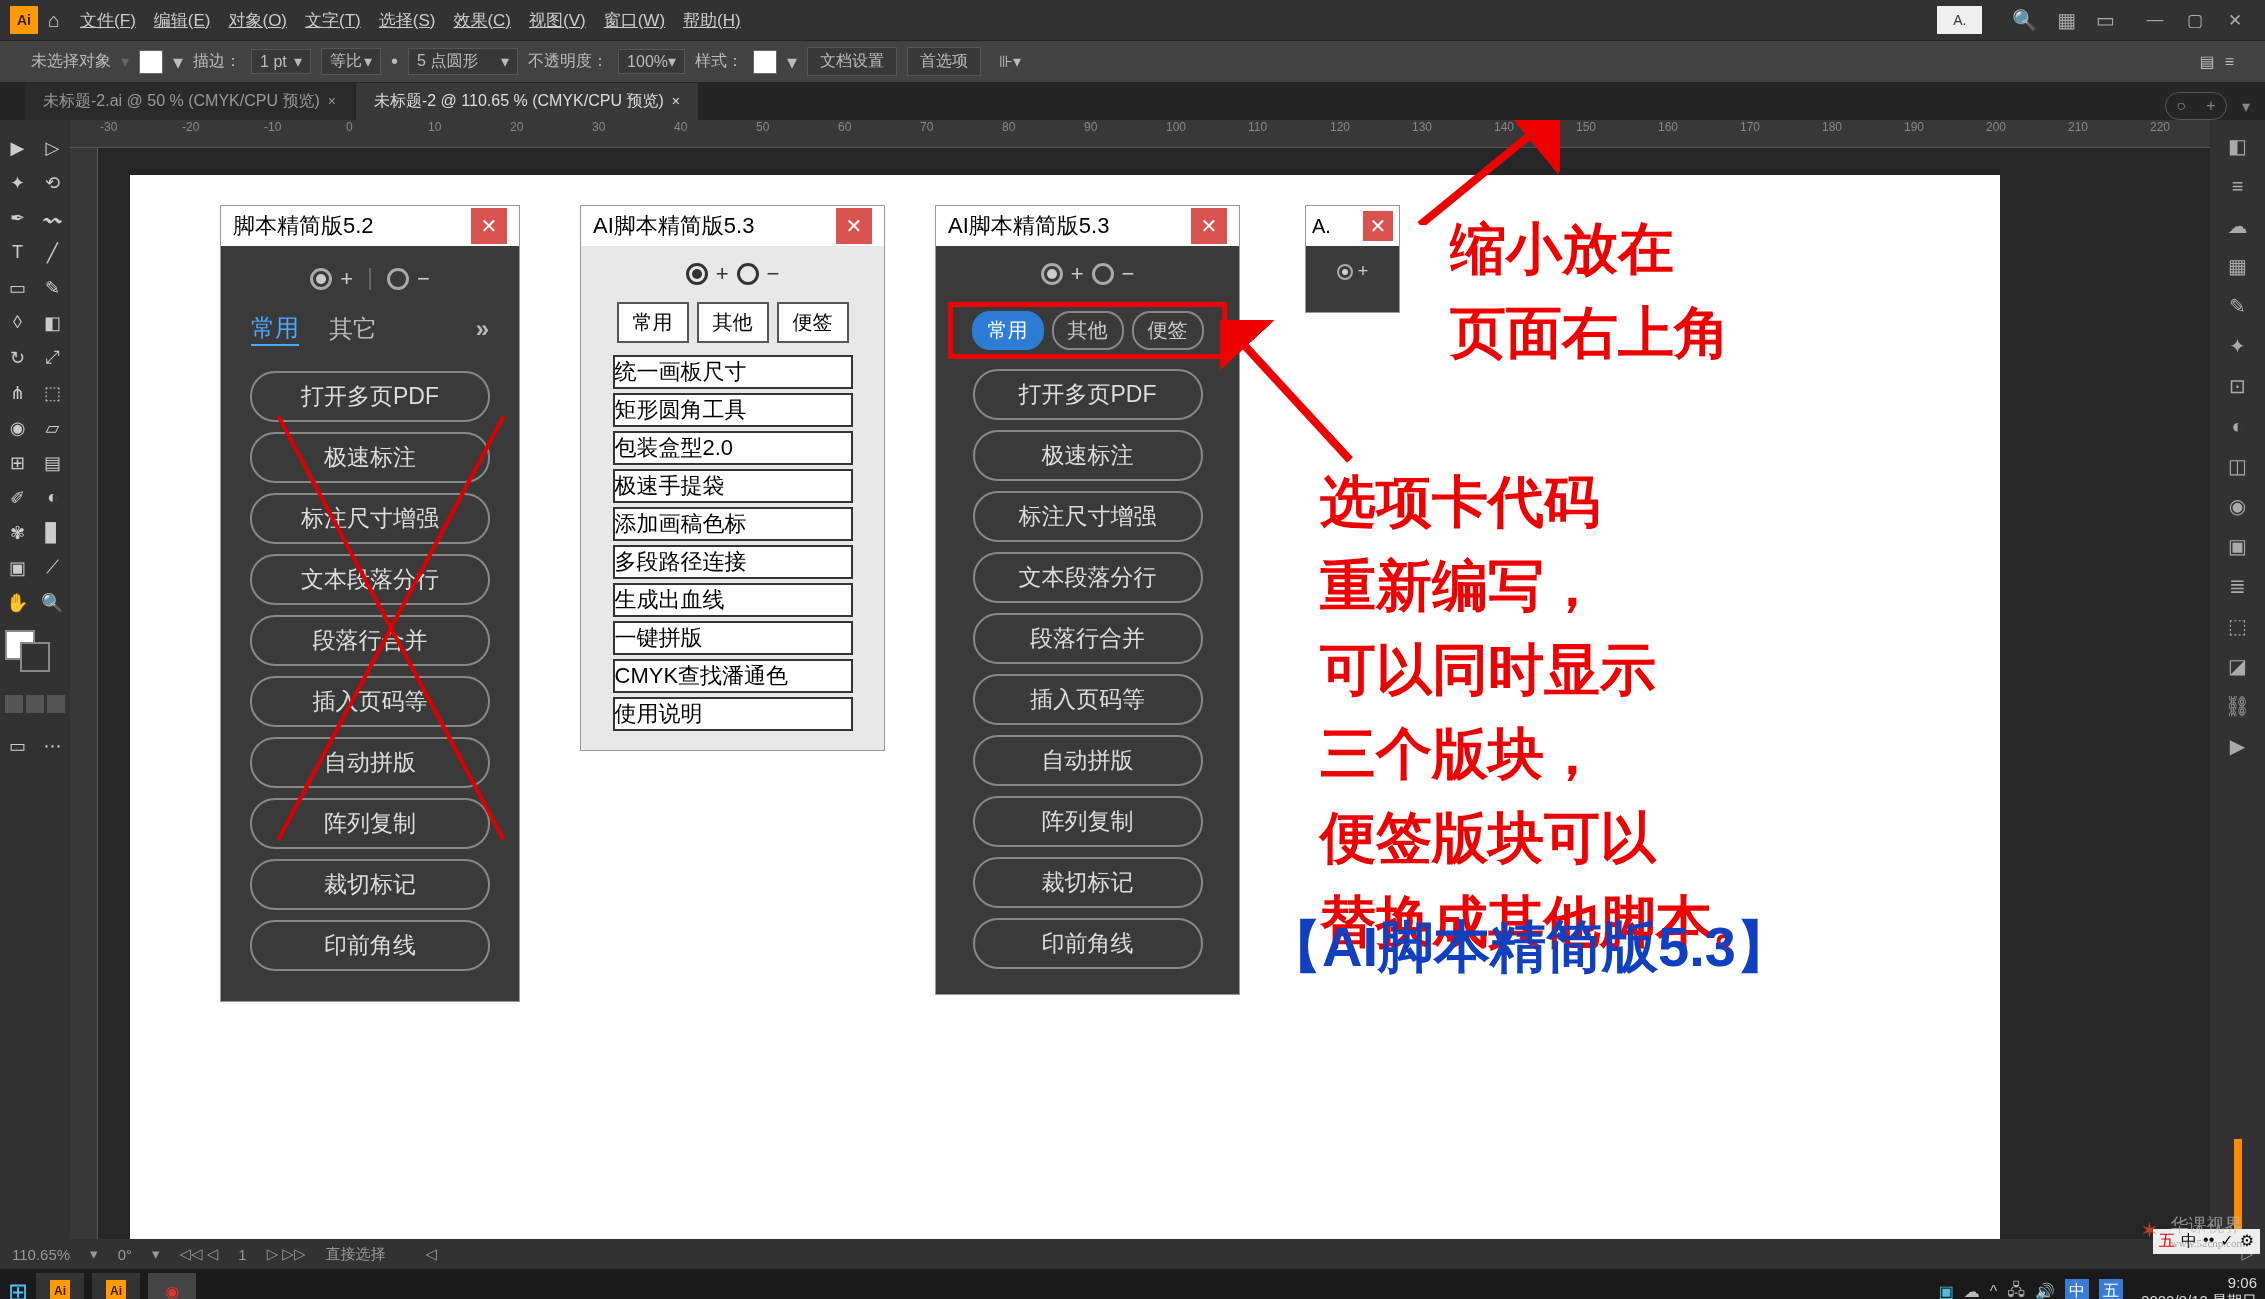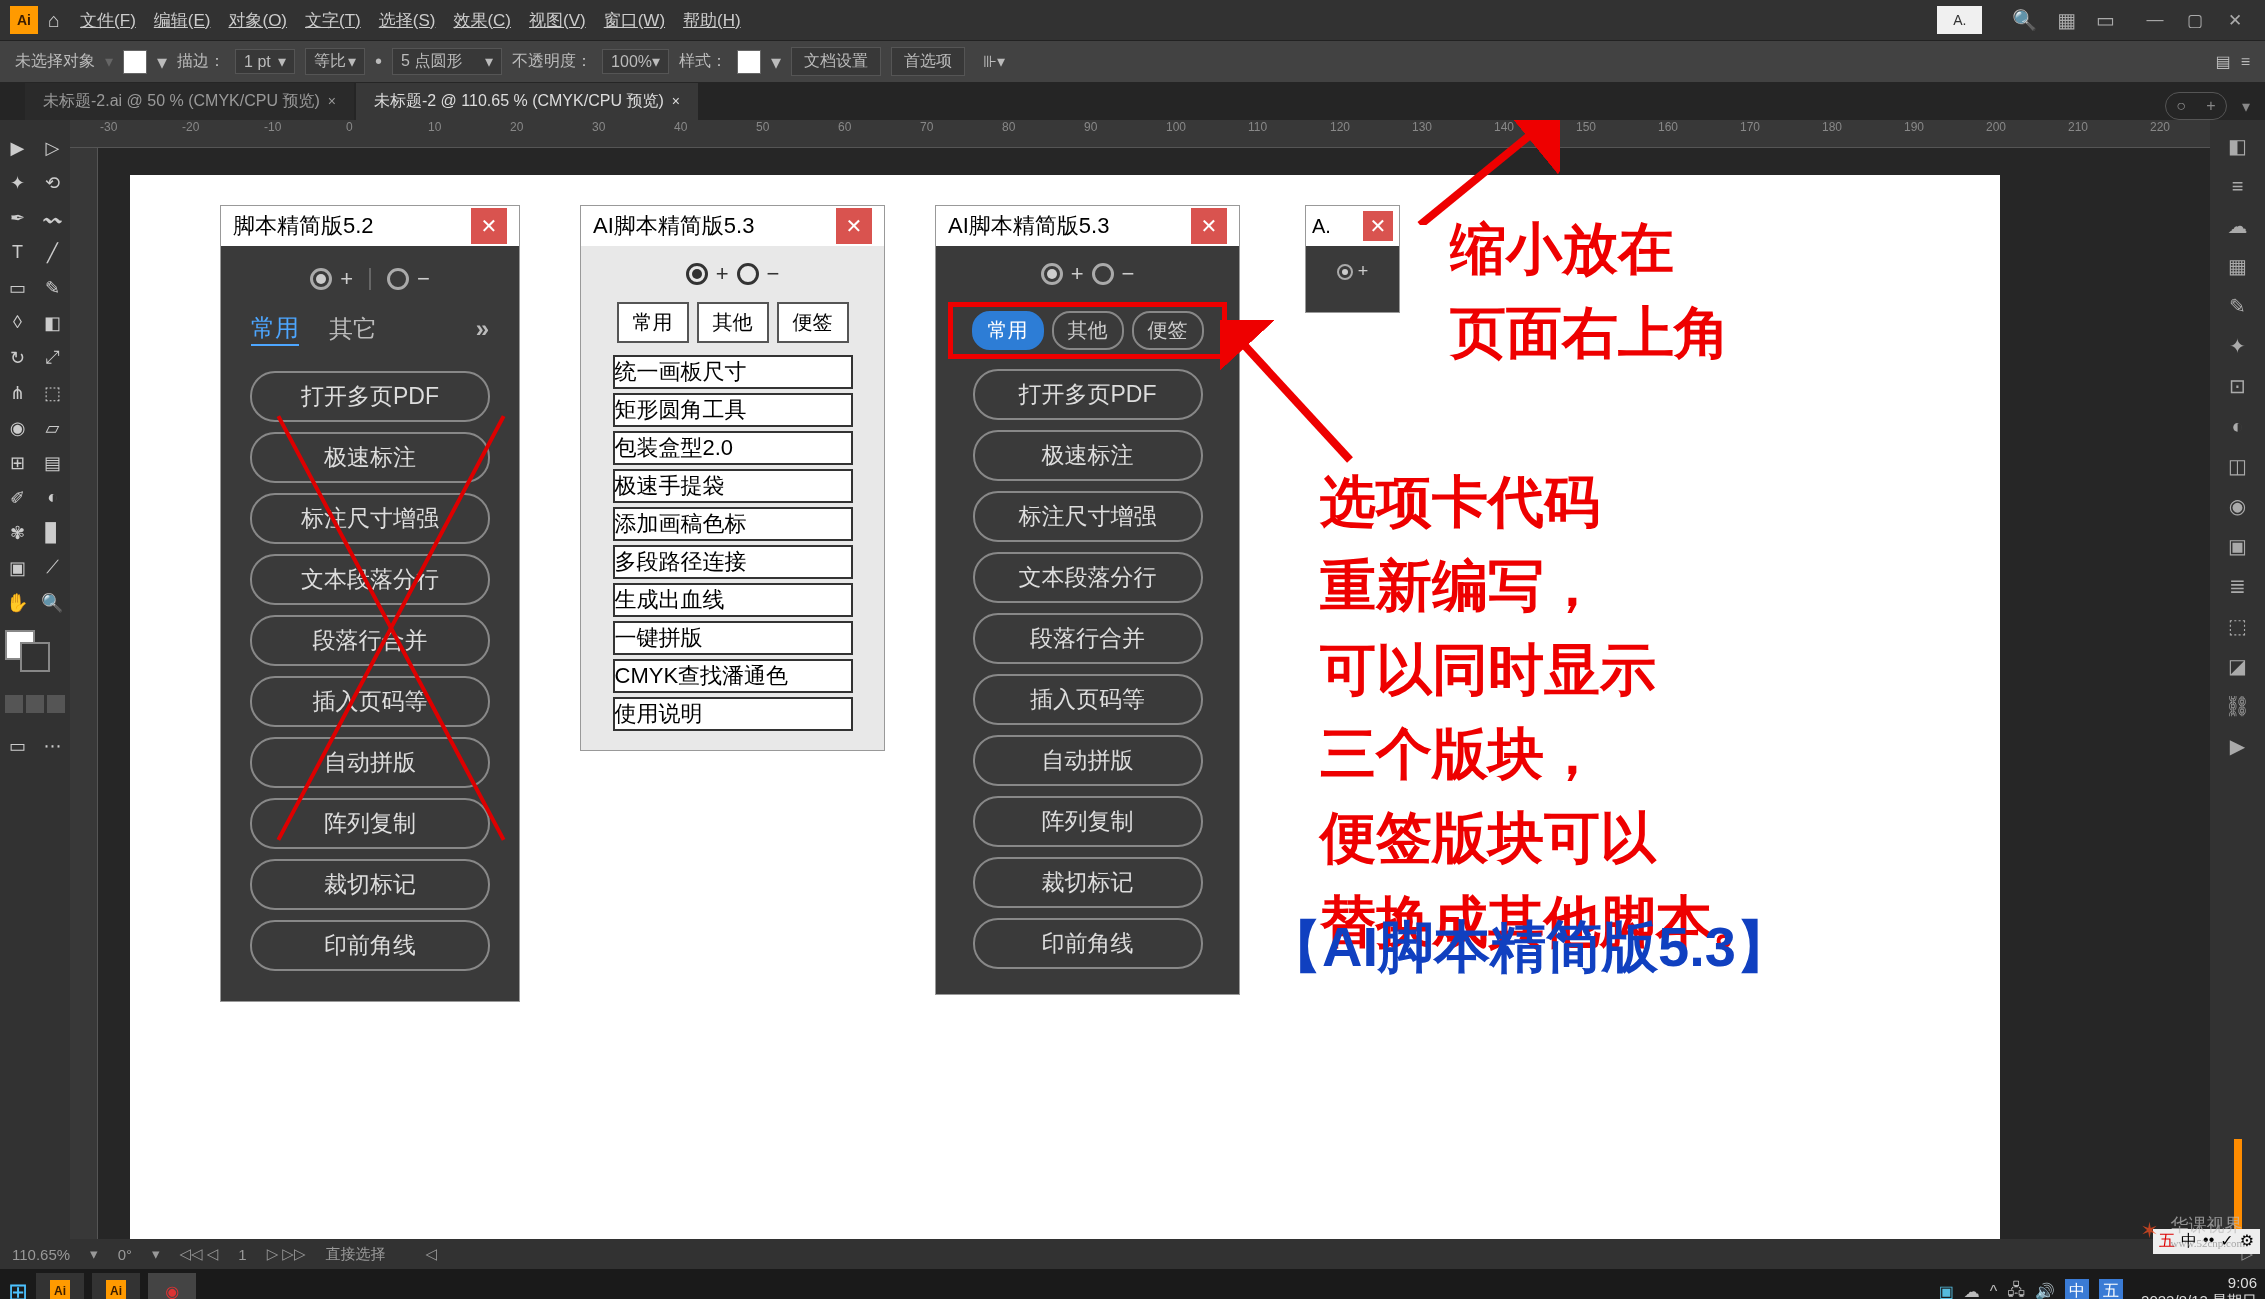--- a/index.html
+++ b/index.html
@@ -41,21 +41,21 @@
 .menubar .right-icons { display: flex; gap: 20px; margin-left: 30px; }
 .menubar .right-icons span { color: #aaa; font-size: 20px; }
 .win-controls { display: flex; gap: 0; margin-left: 20px; }
 .win-controls span { width: 40px; text-align: center; color: #aaa; }
 
 
 .controlbar {
   height: 42px; background: #424242;
   display: flex; align-items: center;
   color: #bbb; font-size: 16px;
-  padding: 0 15px; gap: 10px;
+  padding: 0 31px; gap: 10px;
   border-top: 1px solid #222;
 }
 .controlbar .label { font-size: 16px; }
 .controlbar .dropdown {
   background: #383838; border: 1px solid #555;
   padding: 2px 8px; min-width: 60px;
   display: flex; align-items: center; justify-content: space-between;
 }
 .controlbar .swatch {
   width: 24px; height: 24px; background: #fff; border: 1px solid #666;

